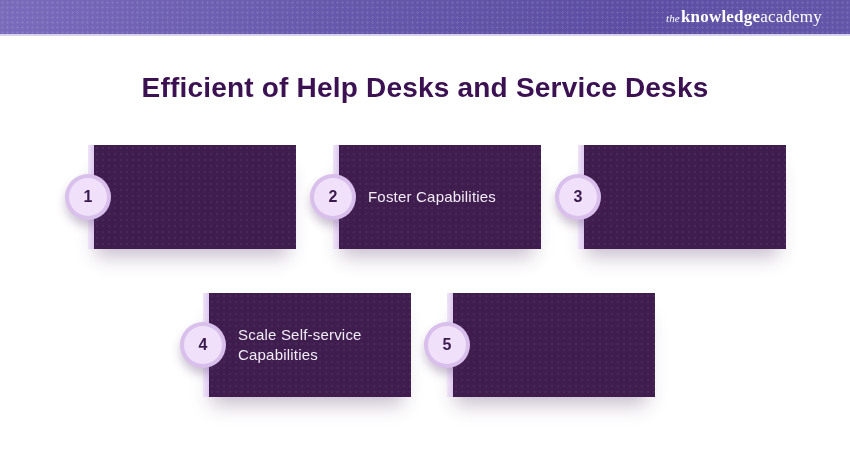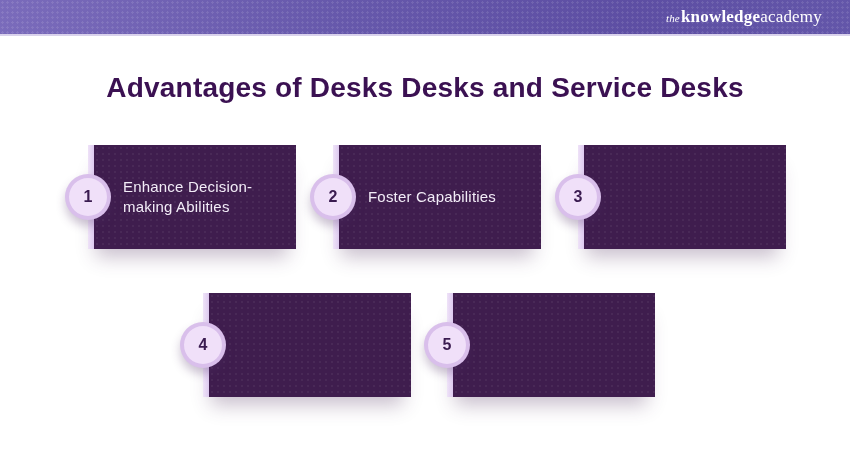--- a/index.html
+++ b/index.html
@@ -104,43 +104,43 @@
 <body>
 
 <div class="stage">
 
   <div class="banner">
     <div class="logo">
       <span class="logo-the">the</span><span class="logo-knowledge">knowledge</span><span class="logo-academy">academy</span>
     </div>
   </div>
 
-  <div class="title">Advantages of Desks Desks and Service Desks</div>
+  <div class="title">Efficient of Help Desks and Service Desks</div>
 
   <div class="card card-1">
     <div class="card-stripe"></div>
     <div class="num-circle">1</div>
-    <div class="card-label">Enhance Decision-
-making Abilities</div>
   </div>
 
   <div class="card card-2">
     <div class="card-stripe"></div>
     <div class="num-circle">2</div>
     <div class="card-label">Foster Capabilities</div>
   </div>
 
   <div class="card card-3">
     <div class="card-stripe"></div>
     <div class="num-circle">3</div>
   </div>
 
   <div class="card card-4">
     <div class="card-stripe"></div>
     <div class="num-circle">4</div>
+    <div class="card-label">Scale Self-service
+Capabilities</div>
   </div>
 
   <div class="card card-5">
     <div class="card-stripe"></div>
     <div class="num-circle">5</div>
   </div>
 
 </div>
 
 </body></html>

